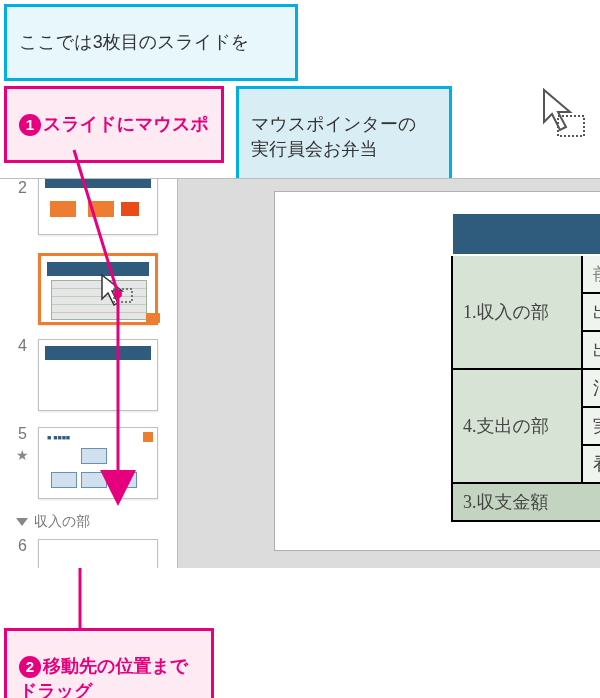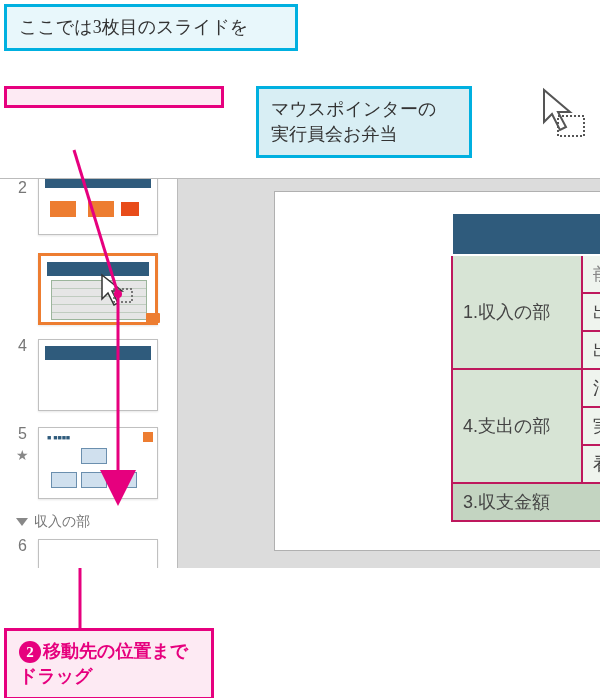--- a/index.html
+++ b/index.html
@@ -1,18 +1,18 @@
 <!DOCTYPE html>
 <html><head>
 <meta charset="utf-8">
 <style>
 * { box-sizing: border-box; margin: 0; padding: 0; }
 body { font-family: "Hiragino Sans", "Meiryo", sans-serif; width: 600px; height: 698px; background: #fff; position: relative; overflow: hidden; font-size: 18px; }
 
-.callout { position: absolute; padding: 8px 12px; line-height: 1.4; font-family: Liberation Serif, serif; }
+.callout { position: absolute; padding: 23px 12px; line-height: 1.4; }
 .callout.cyan-box { border: 3px solid #00b0e0; background: #e8f7fb; color: #333; }
 .callout.red-box { border: 3px solid #e6007e; background: #fdeaf3; color: #333; }
 .num-badge { display: inline-block; width: 22px; height: 22px; border-radius: 50%; background: #e6007e; color: #fff; text-align: center; line-height: 22px; font-size: 15px; font-weight: bold; vertical-align: text-top; margin-right: 2px; }
 .step-text { color: #e6007e; font-weight: bold; }
 
 .app-area { position: absolute; left: 0; top: 178px; width: 600px; height: 390px; background: #f0f0f0; border-top: 1px solid #bbb; }
 .thumbs-pane { position: absolute; left: 0; top: 0; width: 178px; height: 100%; background: #fff; border-right: 1px solid #bbb; overflow: hidden; }
 .editor-pane { position: absolute; left: 178px; top: 0; right: 0; height: 100%; background: #dcdcdc; overflow: hidden; }
 .slide-canvas { position: absolute; left: 96px; top: 12px; width: 520px; height: 360px; background: #fff; border: 1px solid #b0b0b0; }
 
@@ -28,40 +28,43 @@
 .t3-band { position:absolute; left:6px; top:6px; right:6px; height:14px; background:#2f5b7c; }
 .t3-tbl { position:absolute; left:10px; top:24px; width:96px; height:40px; background:#e6e6e6; border:1px solid #9cb59c;}
 .t3-tbl-row{height:8px; border-bottom:1px solid #c0ccc0;}
 .t4-band { position:absolute; left:6px; top:6px; right:6px; height:14px; background:#2f5b7c; }
 .t5-txt { position:absolute; left:8px; top:6px; color:#2f5b7c; font-size:7px; }
 .t5-box { position:absolute; width:26px; height:16px; background:#d0e0ee; border:1px solid #6b8fae;}
 .star { position:absolute; color:#888; font-size:14px; }
 
 .tbl { position:absolute; left:176px; top:20px; width:346px; border-collapse: collapse; font-size:18px; background:#fff; }
 .tbl th { background:#2f5b7c; color:#fff; padding:8px; text-align:center; font-weight:normal; border:2px solid #fff;}
-.tbl td { border:2px solid #be185d; padding:6px 10px; color:#444;}
+.tbl td { border:2px solid #000000; padding:6px 10px; color:#444;font-family:Liberation Serif, serif;}
 .tbl .lvl1 { background:#d7e4d5; width:130px; }
 .tbl .lvl2 { background:#eff4ee; }
 .tbl .strike { text-decoration: line-through; color:#888;}
 .tbl .total td { background:#c3d4c1; }
 
 svg.overlay { position:absolute; pointer-events:none; }
 .drag-badge { position:absolute; width:14px; height:10px; background:#ed7d31; border-radius:1px;}
 </style>
 </head>
 <body>
 
 <div class="callout cyan-box" style="left:4px; top:4px; width:294px;">
   <div>ここでは3枚目のスライドを</div>
 </div>
 
 <div class="callout red-box" style="left:4px; top:86px; width:220px;">
+  <div>
+    <span class="num-badge">1</span><span class="step-text">スライドにマウスポ</span>
+  </div>
 </div>
 
-<div class="callout cyan-box" style="left:256px; top:86px; width:216px; background:#d8eef4;">
+<div class="callout cyan-box" style="left:236px; top:86px; width:216px; background:#d8eef4;">
   <div>マウスポインターの</div>
   <div>実行員会お弁当</div>
 </div>
 
 <svg class="overlay" style="left:540px; top:86px; width:56px; height:60px; overflow:visible;">
   <path d="M4,4 L4,36 L12,28 L20,44 L26,41 L18,26 L30,26 Z" fill="#fff" stroke="#555" stroke-width="2"></path>
   <rect x="18" y="30" width="26" height="20" fill="none" stroke="#555" stroke-width="2" stroke-dasharray="2 2"></rect>
 </svg>
 
 <div class="app-area">

